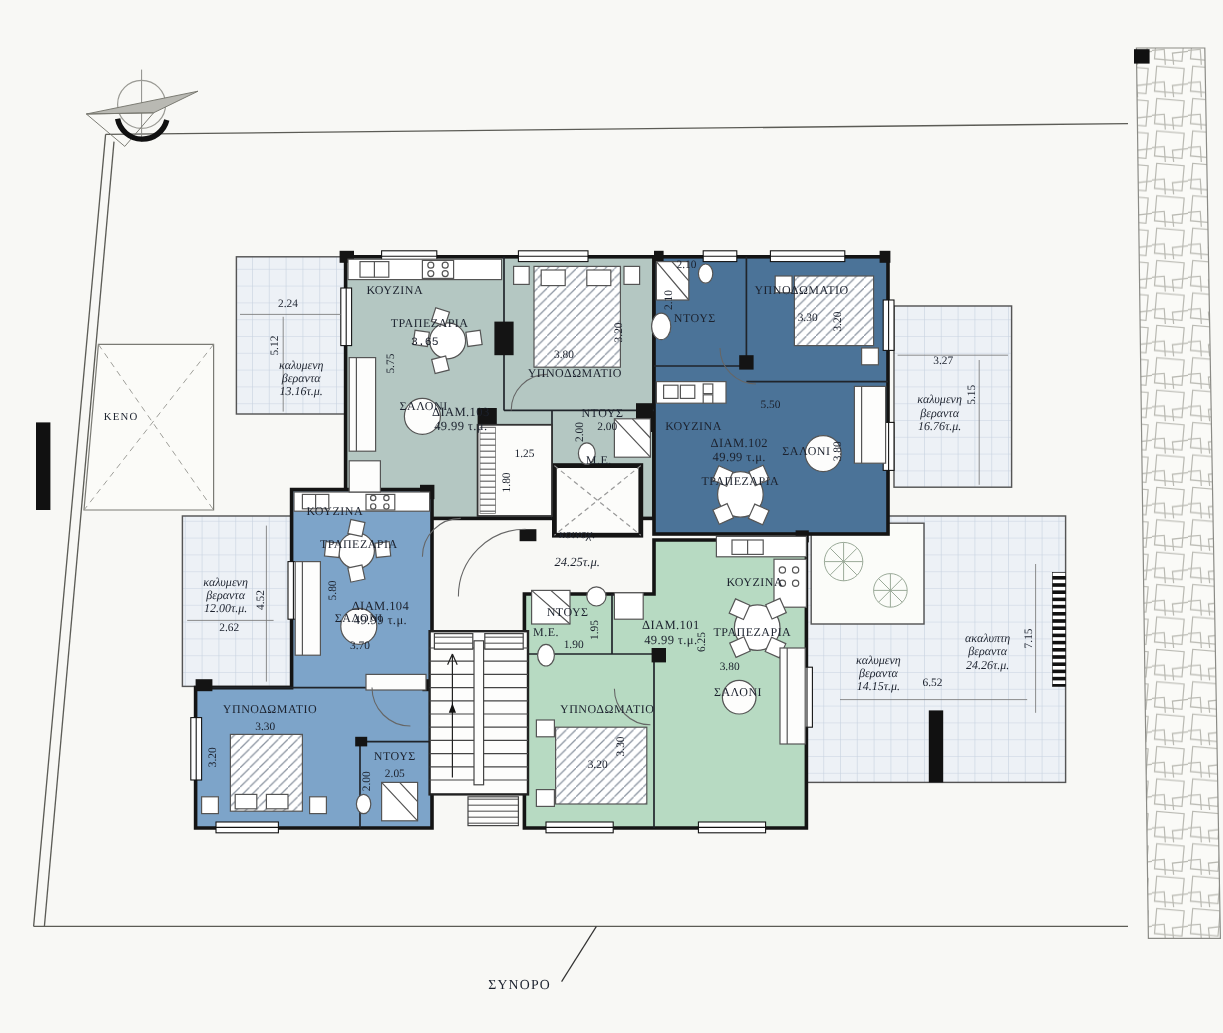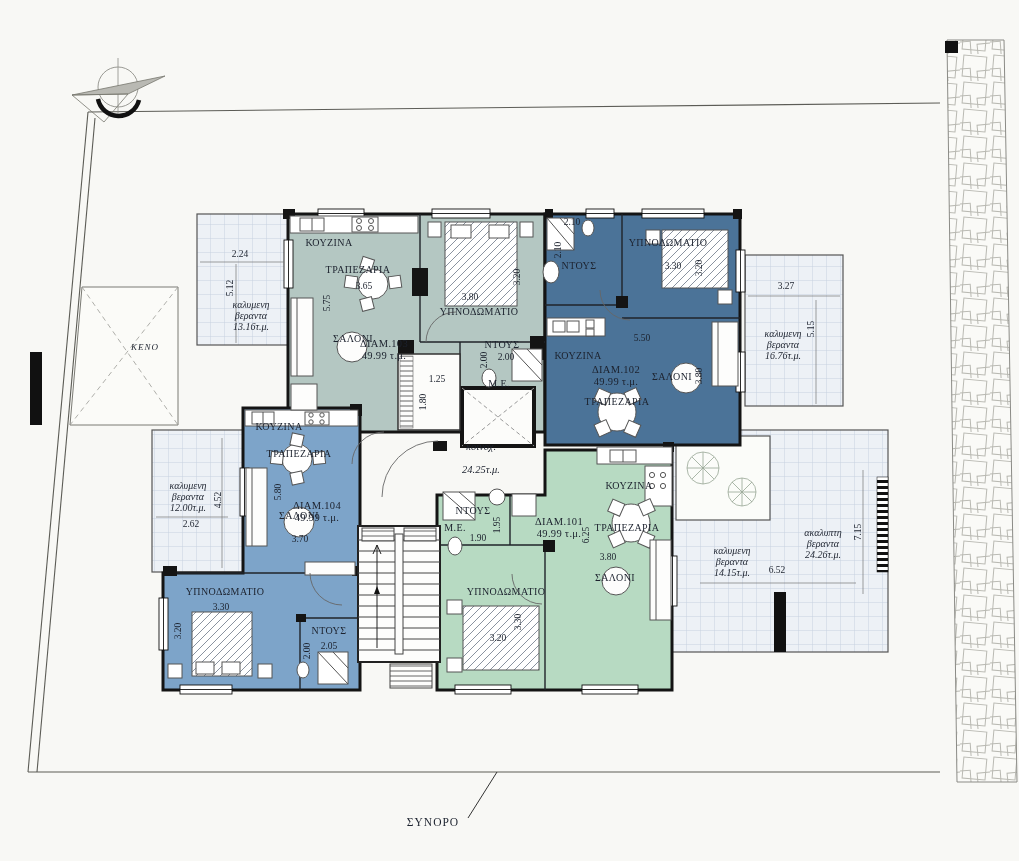--- a/index.html
+++ b/index.html
@@ -5,21 +5,21 @@
   html,body{margin:0;padding:0;background:#f7f7f4;}
   #canvas{position:relative;width:1019px;height:861px;background:#f8f8f5;overflow:hidden;
           font-family:"Liberation Serif","DejaVu Serif",serif;}
   svg{position:absolute;left:0;top:0;}
   .lbl{position:absolute;color:#1c222e;white-space:pre-line;text-align:center;line-height:1.12;
        transform:translate(-50%,-50%);pointer-events:none;}
   .room{font-size:10px;letter-spacing:.4px;}
   .dim{font-size:9.5px;}
   .apt{font-size:10.5px;letter-spacing:.3px;}
   .ver{font-size:10px;font-style:italic;}
-  .keno{font-size:9px;font-style:italic;letter-spacing:1px;margin-left:44px;}
+  .keno{font-size:9px;letter-spacing:1px;}
   .koinox{font-size:10.5px;font-style:italic;}
   .synoro{font-size:11.5px;letter-spacing:1px;}
   .title{font-size:15px;font-weight:bold;letter-spacing:1.5px;border-bottom:1.6px solid #14181f;
          padding-bottom:1px;white-space:nowrap;}
   .formula{font-size:11px;white-space:nowrap;letter-spacing:.3px;}
 </style>
 </head>
 <body>
 
 <div id="canvas">
@@ -316,21 +316,21 @@
       <div class="lbl room" style="left: 299px; top: 454px;">ΤΡΑΠΕΖΑΡΙΑ</div>
       <div class="lbl room" style="left: 299px; top: 516px;">ΣΑΛΟΝΙ</div>
       <div class="lbl room" style="left: 225px; top: 592px;">ΥΠΝΟΔΩΜΑΤΙΟ</div>
       <div class="lbl room" style="left: 329px; top: 631px;">ΝΤΟΥΣ</div>
       <div class="lbl room" style="left: 629px; top: 486px;">ΚΟΥΖΙΝΑ</div>
       <div class="lbl room" style="left: 627px; top: 528px;">ΤΡΑΠΕΖΑΡΙΑ</div>
       <div class="lbl room" style="left: 615px; top: 578px;">ΣΑΛΟΝΙ</div>
       <div class="lbl room" style="left: 506px; top: 592px;">ΥΠΝΟΔΩΜΑΤΙΟ</div>
       <div class="lbl room" style="left: 473px; top: 511px;">ΝΤΟΥΣ</div>
       <div class="lbl room" style="left: 455px; top: 528px;">Μ.Ε.</div>
-      <div class="lbl dim" style="left: 364px; top: 286px;">3.65</div>
+      <div class="lbl dim" style="left: 354px; top: 286px; font-family: Liberation Mono, monospace;">3.65</div>
       <div class="lbl dim" style="left: 327px; top: 303px; transform: translate(-50%, -50%) rotate(-90deg);">5.75</div>
       <div class="lbl dim" style="left: 470px; top: 297px;">3.80</div>
       <div class="lbl dim" style="left: 517px; top: 277px; transform: translate(-50%, -50%) rotate(-90deg);">3.20</div>
       <div class="lbl dim" style="left: 506px; top: 357px;">2.00</div>
       <div class="lbl dim" style="left: 484px; top: 360px; transform: translate(-50%, -50%) rotate(-90deg);">2.00</div>
       <div class="lbl dim" style="left: 437px; top: 379px;">1.25</div>
       <div class="lbl dim" style="left: 423px; top: 402px; transform: translate(-50%, -50%) rotate(-90deg);">1.80</div>
       <div class="lbl dim" style="left: 572px; top: 222px;">2.10</div>
       <div class="lbl dim" style="left: 558px; top: 250px; transform: translate(-50%, -50%) rotate(-90deg);">2.10</div>
       <div class="lbl dim" style="left: 673px; top: 266px;">3.30</div>
@@ -346,21 +346,21 @@
       <div class="lbl dim" style="left: 497px; top: 525px; transform: translate(-50%, -50%) rotate(-90deg);">1.95</div>
       <div class="lbl dim" style="left: 478px; top: 538px;">1.90</div>
       <div class="lbl dim" style="left: 586px; top: 535px; transform: translate(-50%, -50%) rotate(-90deg);">6.25</div>
       <div class="lbl dim" style="left: 608px; top: 557px;">3.80</div>
       <div class="lbl dim" style="left: 498px; top: 638px;">3.20</div>
       <div class="lbl dim" style="left: 518px; top: 622px; transform: translate(-50%, -50%) rotate(-90deg);">3.30</div>
       <div class="lbl dim" style="left: 240px; top: 254px;">2.24</div>
       <div class="lbl dim" style="left: 230px; top: 288px; transform: translate(-50%, -50%) rotate(-90deg);">5.12</div>
       <div class="lbl dim" style="left: 191px; top: 524px;">2.62</div>
       <div class="lbl dim" style="left: 218px; top: 500px; transform: translate(-50%, -50%) rotate(-90deg);">4.52</div>
-      <div class="lbl dim" style="left: 786px; top: 286px;">3.27</div>
+      <div class="lbl dim" style="left: 786px; top: 302px;">3.27</div>
       <div class="lbl dim" style="left: 811px; top: 329px; transform: translate(-50%, -50%) rotate(-90deg);">5.15</div>
       <div class="lbl dim" style="left: 777px; top: 570px;">6.52</div>
       <div class="lbl dim" style="left: 858px; top: 532px; transform: translate(-50%, -50%) rotate(-90deg);">7.15</div>
       <div class="lbl ver" style="left: 251px; top: 316px;">καλυμενη
 βεραντα
 13.16τ.μ.</div>
       <div class="lbl ver" style="left: 188px; top: 497px;">καλυμενη
 βεραντα
 12.00τ.μ.</div>
       <div class="lbl ver" style="left: 783px; top: 345px;">καλυμενη

